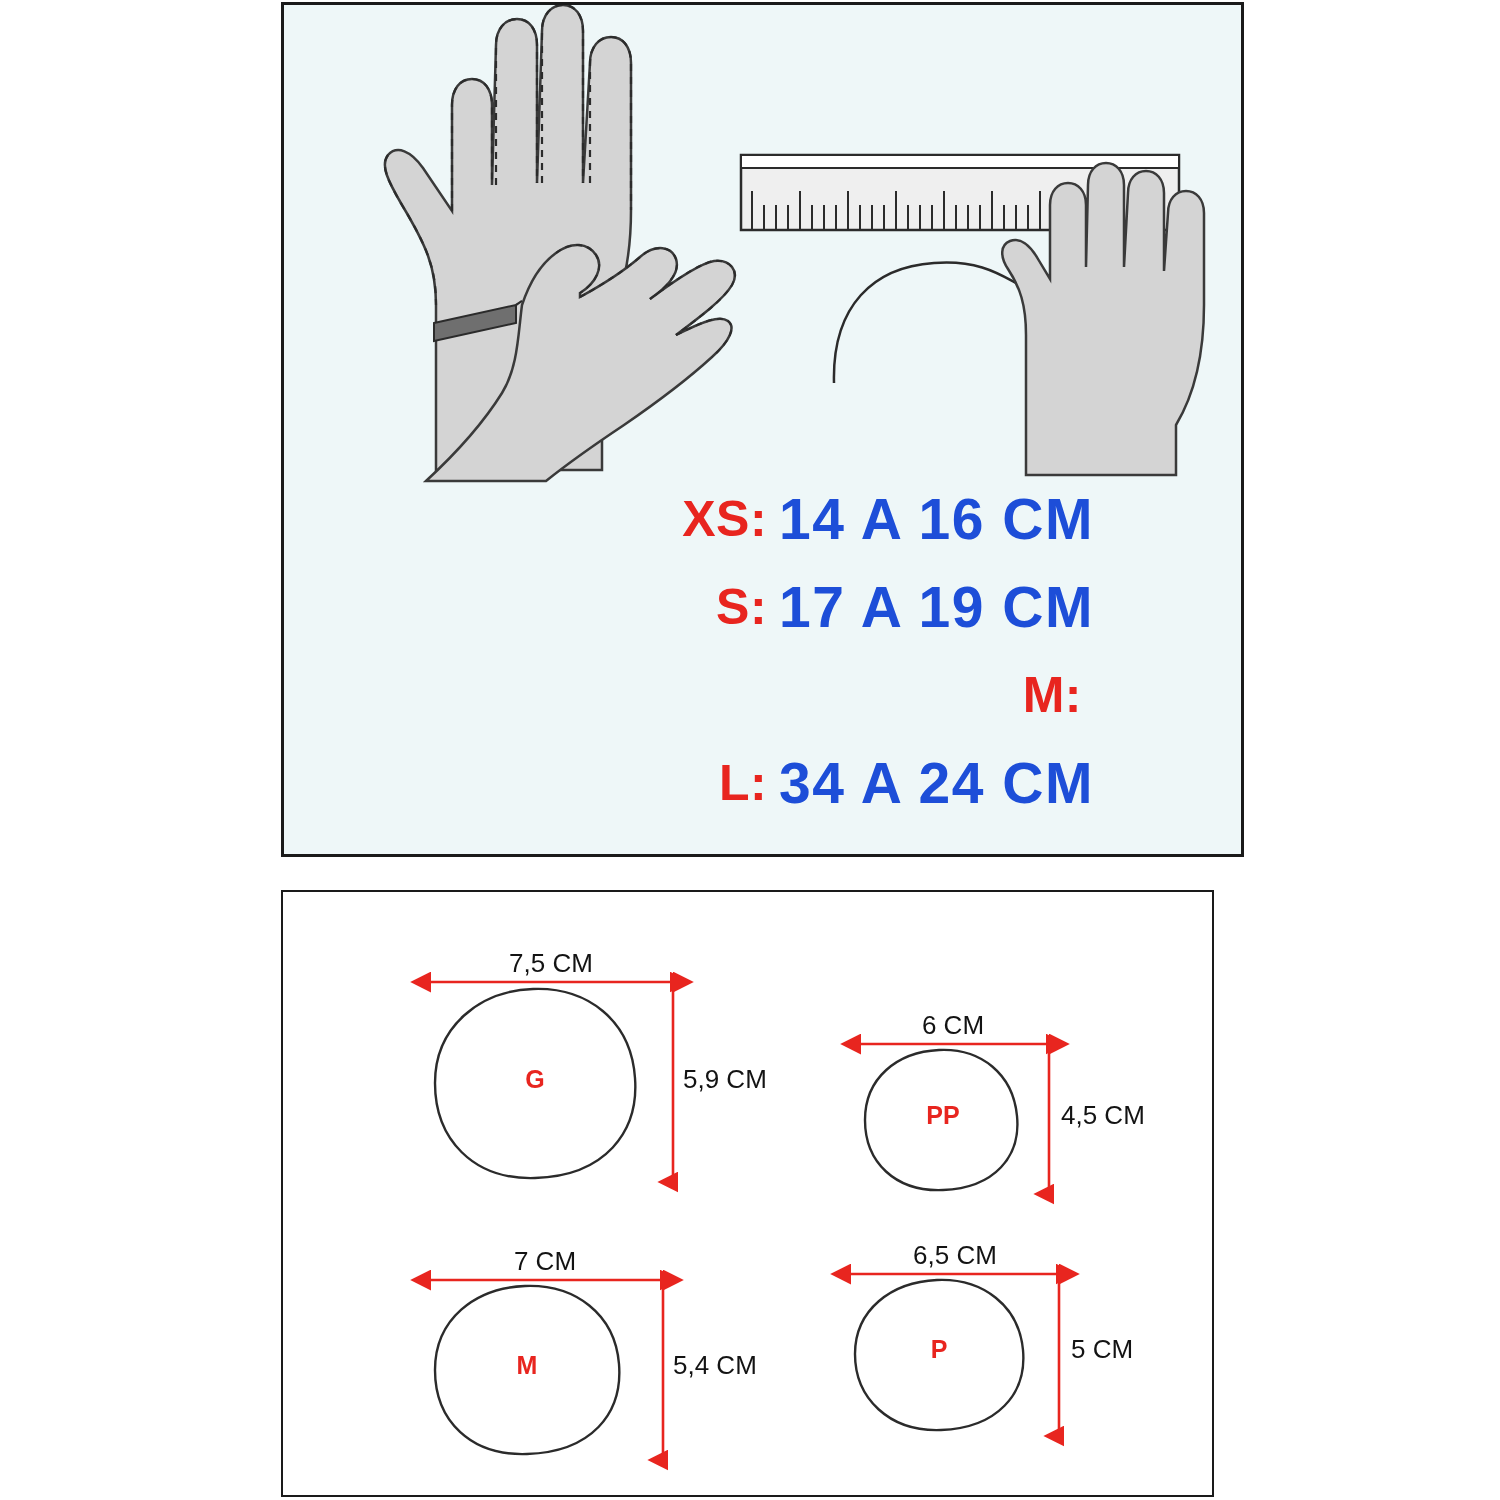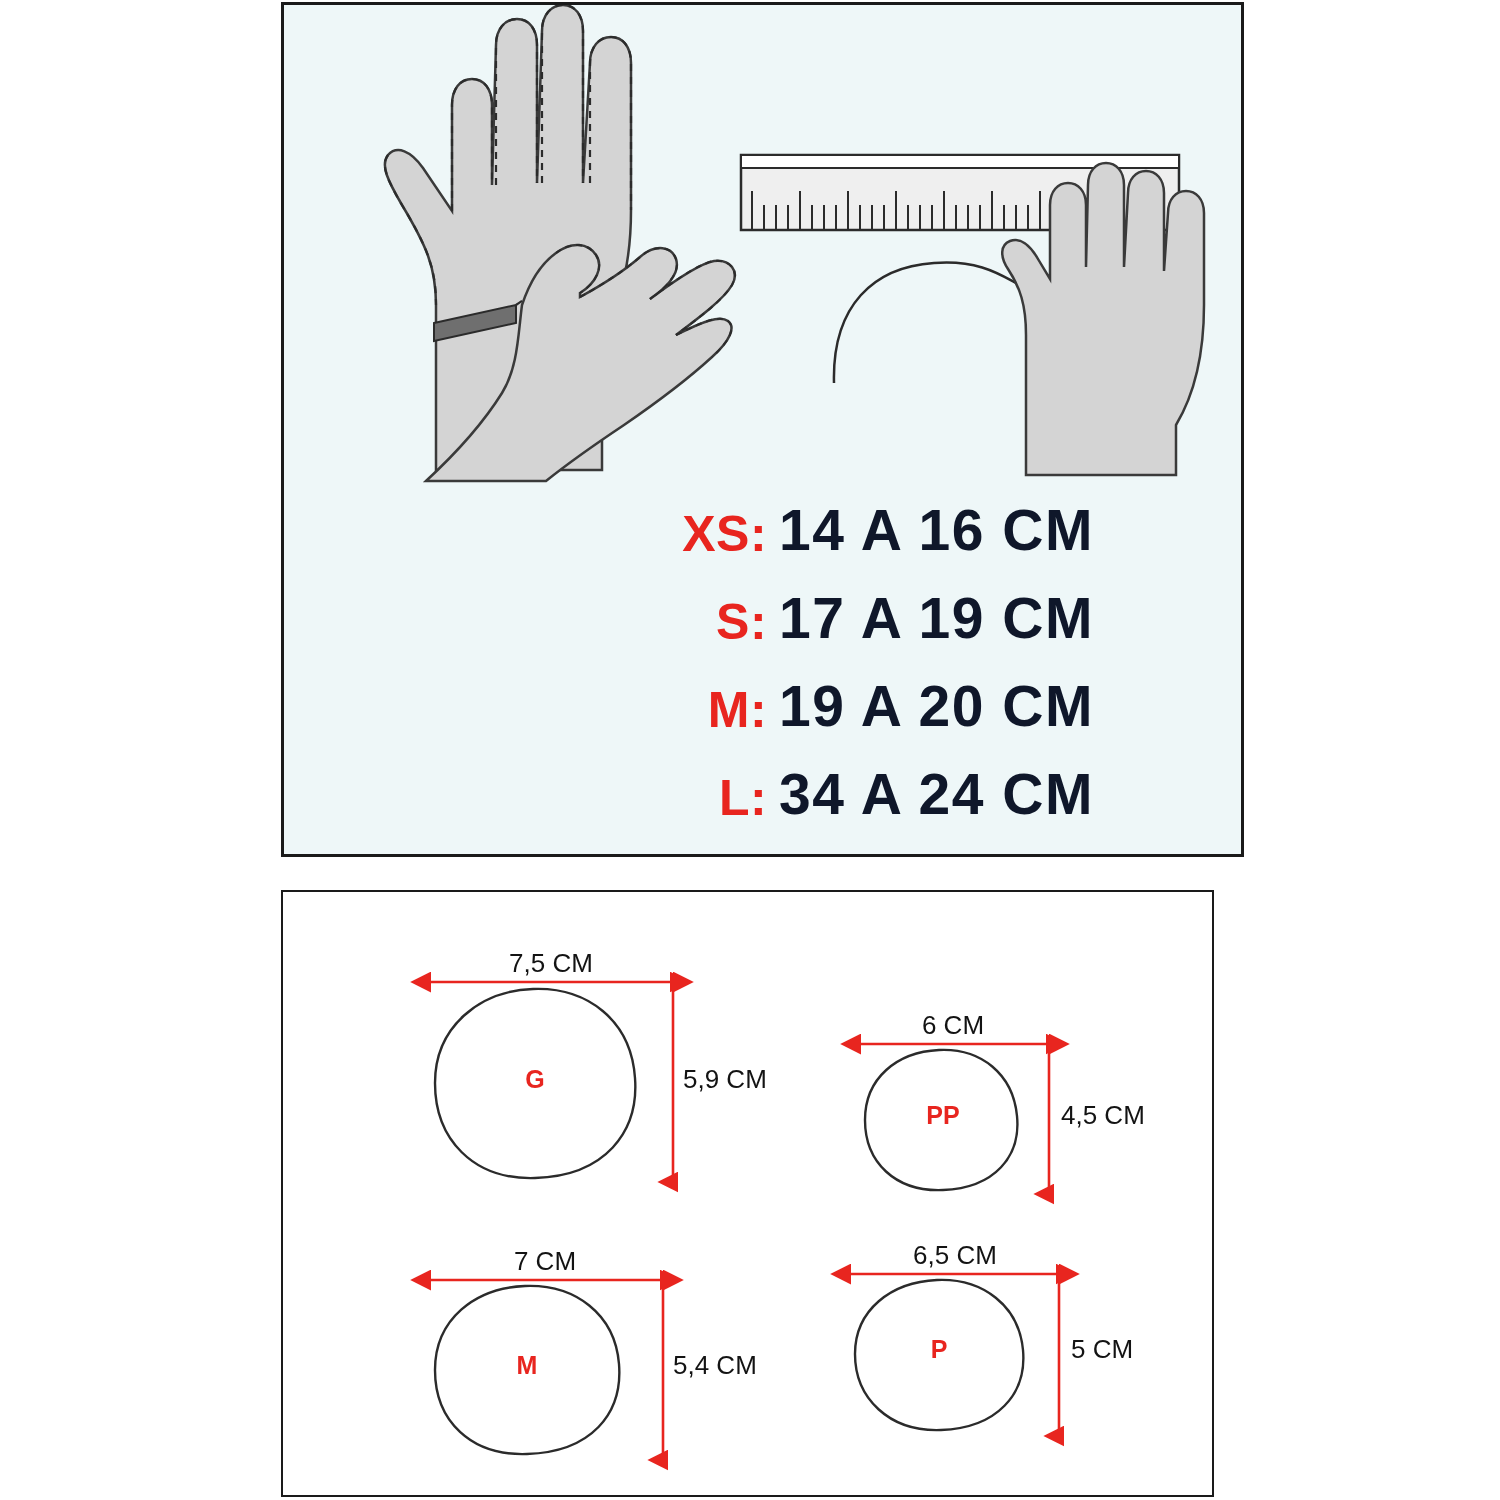--- a/index.html
+++ b/index.html
@@ -45,34 +45,34 @@
   }
 
   .size-list {
     position: absolute;
     left: 290px;
     top: 470px;
     width: 520px;
   }
   .size-row {
     display: flex;
-    align-items: flex-end;
+    align-items: center;
     justify-content: flex-end;
     height: 88px;
     white-space: nowrap;
   }
   .size-label {
     color: #e8251f;
     font-weight: bold;
     font-size: 50px;
     letter-spacing: 0.5px;
     margin-right: 12px;
   }
   .size-value {
-    color: #0f172a;
+    color: #1d4ed8;
     font-weight: bold;
     font-size: 57px;
     letter-spacing: 1.5px;
   }
 
   
   .panel-bottom {
     position: absolute;
     left: 281px;
     top: 890px;
@@ -250,21 +250,20 @@
       <div class="size-row">
         <span class="size-label">XS:</span>
         <span class="size-value">14 A 16 CM</span>
       </div>
       <div class="size-row">
         <span class="size-label">S:</span>
         <span class="size-value">17 A 19 CM</span>
       </div>
       <div class="size-row">
         <span class="size-label">M:</span>
-        <span class="size-value">19 A 20 CM</span>
       </div>
       <div class="size-row">
         <span class="size-label">L:</span>
         <span class="size-value">34 A 24 CM</span>
       </div>
     </div>
   </div>
 
   <div class="panel-bottom">
     <svg class="shapes-area" viewBox="0 0 929 603">

